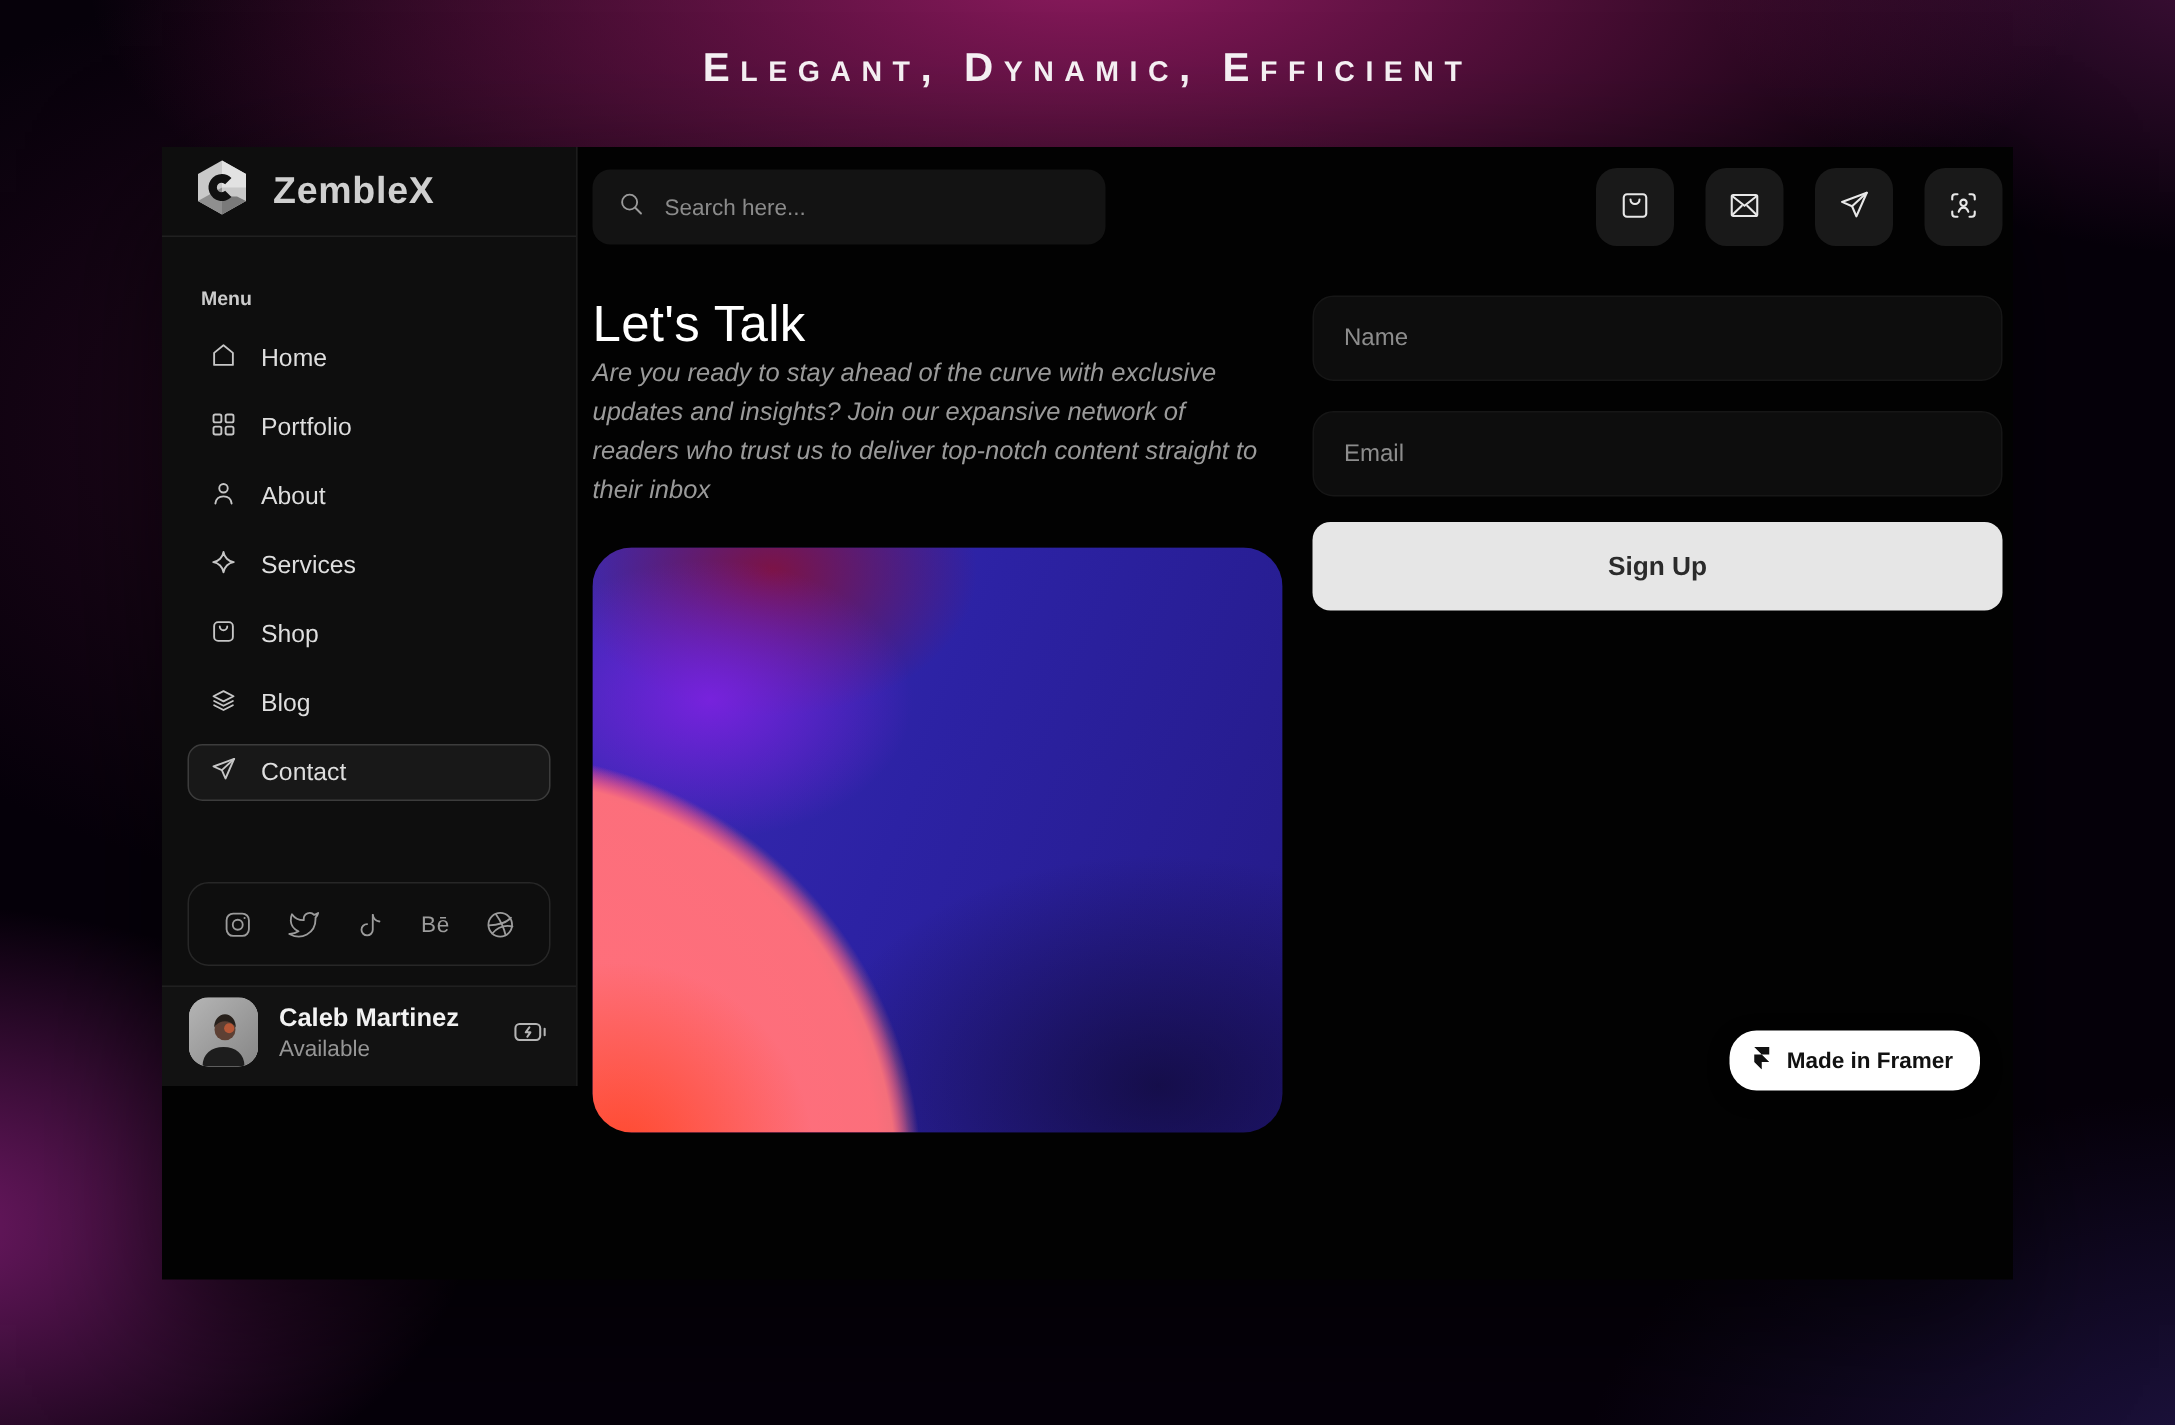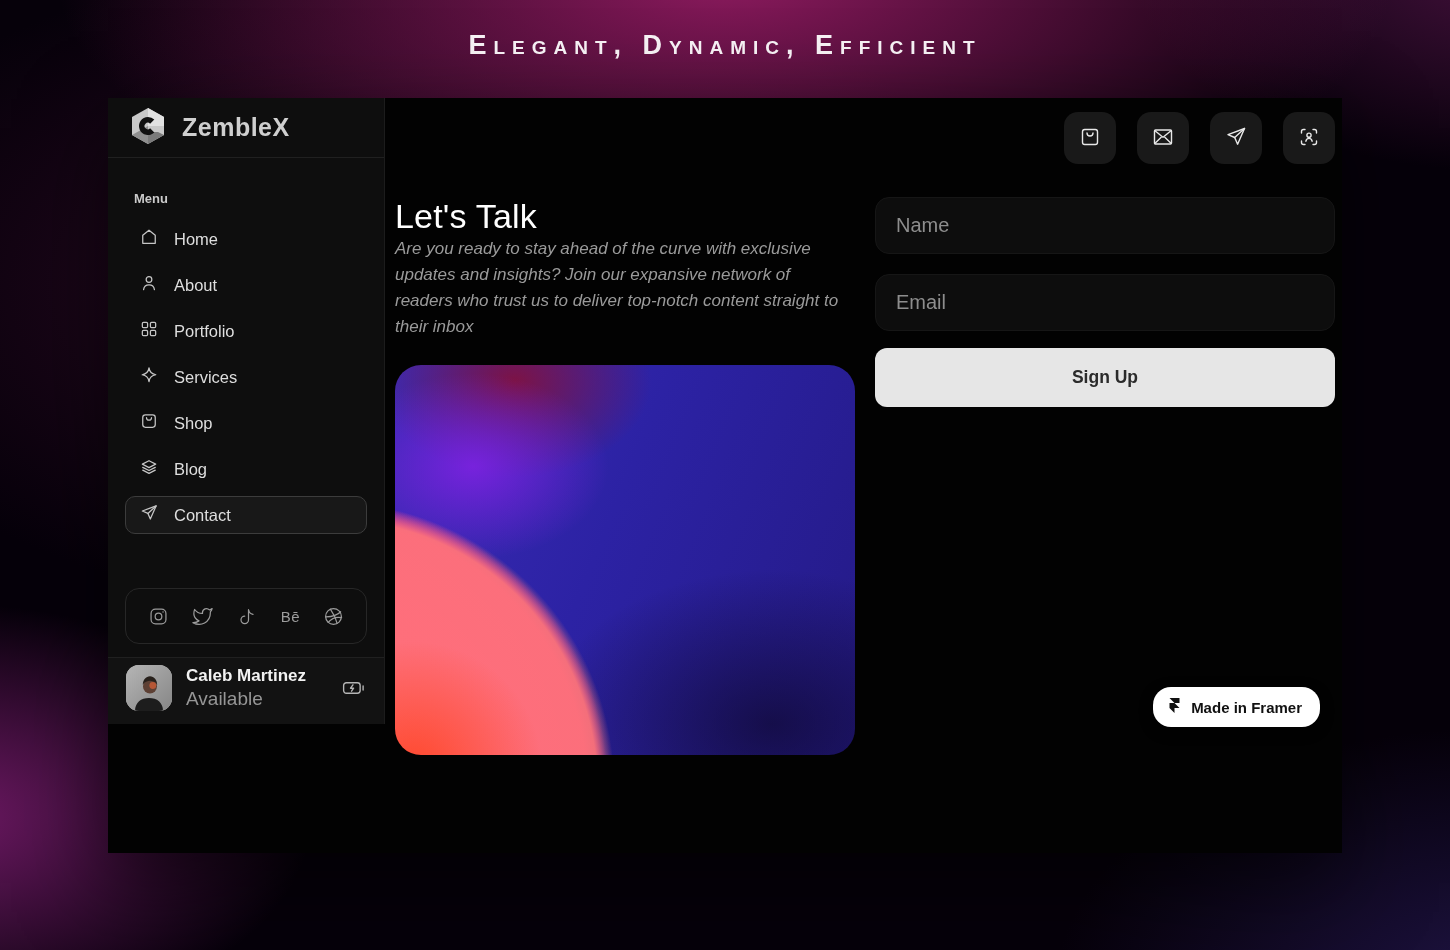--- a/index.html
+++ b/index.html
@@ -53,21 +53,21 @@
   .social-btn { display:flex; align-items:center; justify-content:center; cursor:pointer; color:#9c9c9c; }
   .social-btn .icon-stroke { stroke:#9c9c9c; stroke-width:1.4; }
   .behance-text { font-size:15px; color:#9c9c9c; letter-spacing:.5px; }
   .user-row {
     border-top:1px solid #202020; background:#121212;
     display:flex; align-items:center; gap:14px; padding:7px 18px 13px;
   }
   .avatar { width:46px; height:46px; border-radius:13px; overflow:hidden; background:#9d9d9d; flex:0 0 auto; }
   .user-meta { display:flex; flex-direction:column; gap:2px; }
   .user-name { color:#f2f2f2; font-size:17px; font-weight:600; }
-  .user-status { color:#969696; font-size:19px; }
+  .user-status { color:#969696; font-size:15px; }
   .battery { margin-left:auto; display:flex; align-items:center; }
   
   .main { flex:1; position:relative; display:flex; flex-direction:column; padding:0 7px 0 10px; }
   .topbar { display:flex; align-items:center; margin-top:14px; }
   .search {
     width:342px; height:50px; background:#131313; border-radius:12px;
     display:flex; align-items:center; gap:12px; padding:0 16px;
   }
   .search input {
     background:transparent; border:none; outline:none; color:#d8d8d8;
@@ -92,21 +92,21 @@
       radial-gradient(circle 215px at 4% 104%, rgba(255,70,40,.95) 0%, rgba(255,60,60,0) 60%),
       radial-gradient(circle 430px at -14% 108%, rgba(255,120,120,.9) 62%, rgba(255,150,130,0) 66%),
       radial-gradient(circle 420px at -15% 107%, #ff2d6e 0%, #f3179b 45%, rgba(243,23,155,.9) 62%, rgba(243,23,155,0) 67%),
       radial-gradient(ellipse 42% 34% at 17% 26%, rgba(126,34,226,.9) 0%, rgba(126,34,226,0) 70%),
       radial-gradient(ellipse 48% 40% at 26% 4%, rgba(128,18,64,.95) 0%, rgba(128,18,64,0) 62%),
       radial-gradient(ellipse 70% 55% at 82% 92%, rgba(12,6,38,.65) 0%, rgba(12,6,38,0) 72%),
       linear-gradient(112deg, #3a2bb5 0%, #2c22a4 45%, #241a86 100%);
   }
   .field {
     width:100%; background:#0d0d0d; border:1px solid #161616; border-radius:14px;
-    color:#dcdcdc; font-size:20px; padding:0 20px; outline:none;
+    color:#dcdcdc; font-size:16px; padding:0 20px; outline:none;
     font-family:"Liberation Sans", sans-serif;
   }
   .field::placeholder { color:#8d8d8d; }
   input.field { height:57px; }
   textarea.field { height:326px; padding-top:18px; resize:none; }
   .f-name { margin-bottom:20px; }
   .f-email { margin-bottom:17px; }
   .f-message { margin-bottom:22px; }
   .submit-btn {
     height:59px; background:#e6e6e6; border:none; border-radius:12px;
@@ -155,37 +155,37 @@
             <svg width="20" height="20" viewBox="0 0 24 24" class="icon-stroke">
                 <path d="M4.5 9.9 12 3.8l7.5 6.1v9.6H4.5z"></path>
               </svg>
           </span>
           <span>Home</span>
         </div>
 
         <div class="nav-item">
           <span>
             <svg width="20" height="20" viewBox="0 0 24 24" class="icon-stroke">
-                <circle cx="12" cy="7.8" r="3.4"></circle>
-                <path d="M5.5 20c.5-3.7 3.1-5.7 6.5-5.7s6 2 6.5 5.7"></path>
-              </svg>
-          </span>
-          <span>About</span>
-        </div>
-
-        <div class="nav-item">
-          <span>
-            <svg width="20" height="20" viewBox="0 0 24 24" class="icon-stroke">
                 <rect x="4" y="4" width="6.3" height="6.3" rx="1.4"></rect>
                 <rect x="13.7" y="4" width="6.3" height="6.3" rx="1.4"></rect>
                 <rect x="4" y="13.7" width="6.3" height="6.3" rx="1.4"></rect>
                 <rect x="13.7" y="13.7" width="6.3" height="6.3" rx="1.4"></rect>
               </svg>
           </span>
           <span>Portfolio</span>
+        </div>
+
+        <div class="nav-item">
+          <span>
+            <svg width="20" height="20" viewBox="0 0 24 24" class="icon-stroke">
+                <circle cx="12" cy="7.8" r="3.4"></circle>
+                <path d="M5.5 20c.5-3.7 3.1-5.7 6.5-5.7s6 2 6.5 5.7"></path>
+              </svg>
+          </span>
+          <span>About</span>
         </div>
 
         <div class="nav-item">
           <span>
             <svg width="20" height="20" viewBox="0 0 24 24" class="icon-stroke">
                 <path d="M12 3.5c.6 4.3 3.9 7.6 8.2 8.2-4.3.6-7.6 3.9-8.2 8.2-.6-4.3-3.9-7.6-8.2-8.2 4.3-.6 7.6-3.9 8.2-8.2z"></path>
               </svg>
           </span>
           <span>Services</span>
         </div>
@@ -282,20 +282,29 @@
             <path d="M10 5.5 7.7 8.7h2.9l-1.9 2.8"></path>
           </svg>
         </span>
       </div>
     </div>
   </aside>
 
   <section class="main">
 
     <div class="topbar">
+      <div class="search">
+        <span>
+          <svg width="20" height="20" viewBox="0 0 24 24" class="icon-stroke" style="stroke:#9a9a9a;">
+              <circle cx="10.5" cy="10.5" r="6"></circle>
+              <path d="m15 15 4.6 4.6"></path>
+            </svg>
+        </span>
+        <input type="text" placeholder="Search here..." style="">
+      </div>
       <div class="top-actions">
         <button class="icon-btn">
           <span>
             <svg width="24" height="24" viewBox="0 0 24 24" class="icon-stroke">
                 <rect x="4.5" y="4.5" width="15" height="15" rx="2.2"></rect>
                 <path d="M9 8a3 3 0 0 0 6 0"></path>
               </svg>
           </span>
         </button>
         <button class="icon-btn">

